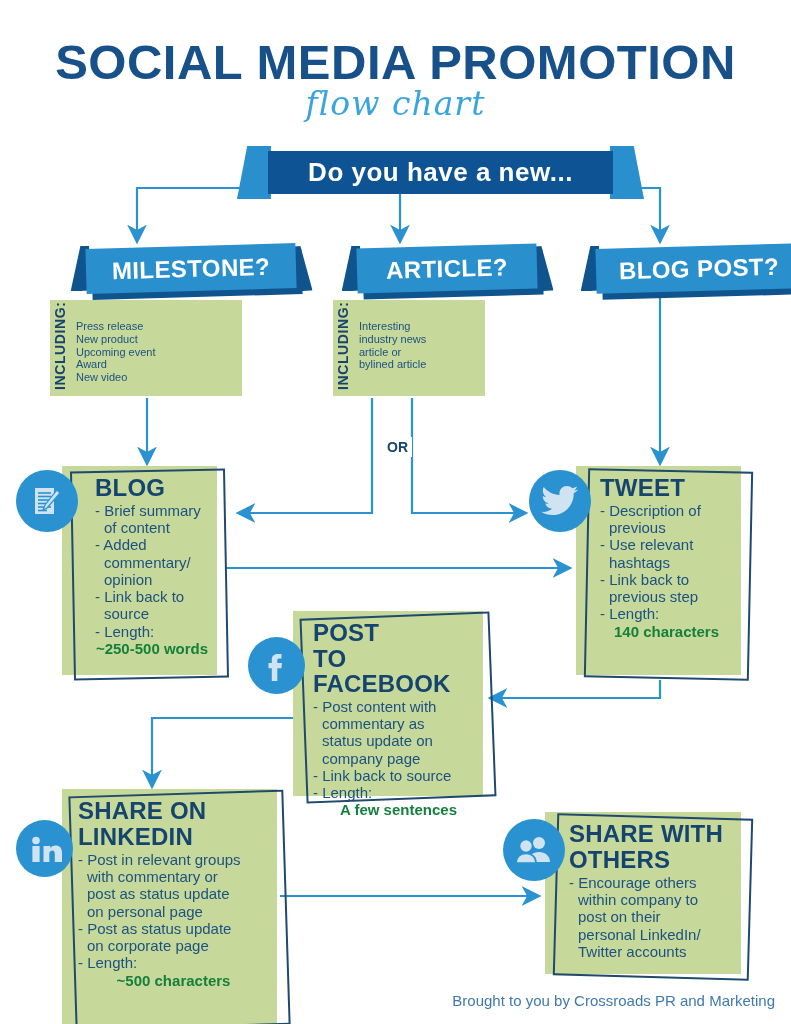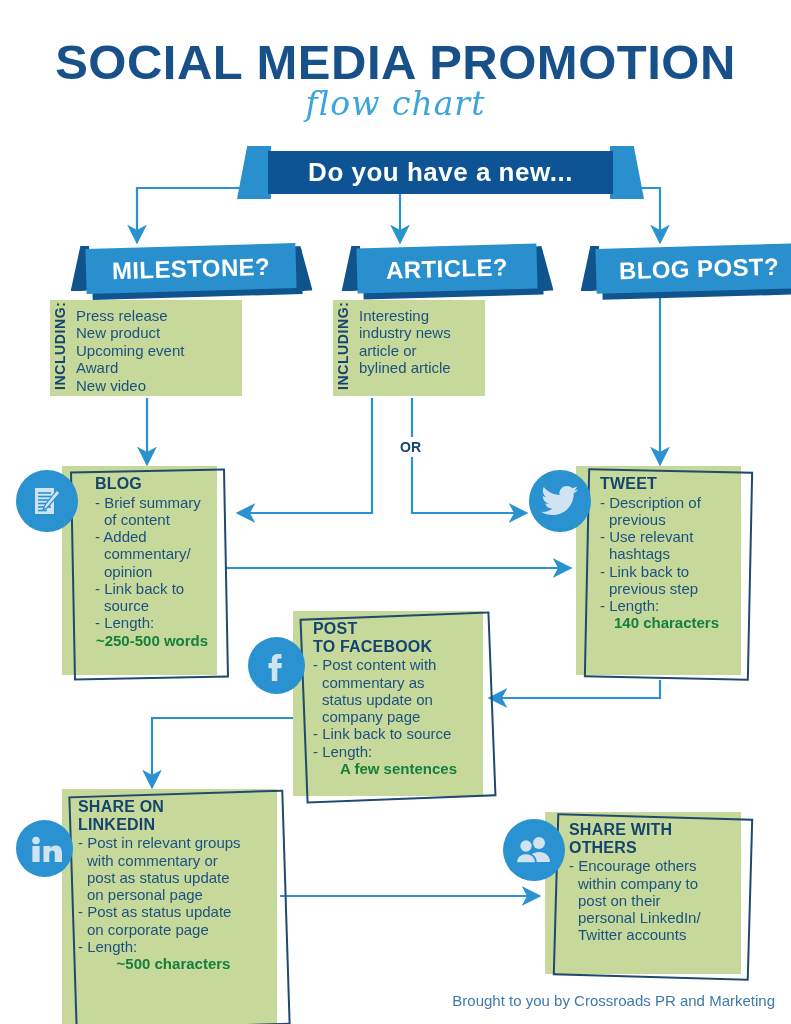--- a/index.html
+++ b/index.html
@@ -75,40 +75,40 @@
   }
 
   
   .incl{position:absolute;background:#c6d89a;display:flex;}
   .incl .vlabel{
     writing-mode:vertical-rl;transform:rotate(180deg);
     font-size:14px;font-weight:bold;color:#16446f;letter-spacing:.6px;
     padding:6px 2px 4px 6px;
   }
   .incl .lines{
-    padding:7px 8px 4px 2px;font-size:15px;line-height:1.16;
+    padding:20px 8px 4px 2px;font-size:11px;line-height:1.16;
     color:#1c5280;
   }
   #incl-milestone{left:50px;top:300px;width:192px;height:96px;}
   #incl-article{left:333px;top:300px;width:152px;height:96px;}
 
   
   .card{position:absolute;}
   .card .fill{position:absolute;left:0;top:0;width:100%;height:100%;background:#c6d89a;}
   .card .frame{
     position:absolute;left:10px;top:4px;width:100%;height:100%;
     border:2px solid #1f4a6d;box-sizing:border-box;
   }
   .card .body{
     position:absolute;left:0;top:0;width:100%;height:100%;
     padding:10px 8px 6px 40px;box-sizing:border-box;
     color:#1c5280;
   }
   .card .chead{
-    font-size:16px;font-weight:bold;color:#15456f;line-height:1.04;
+    font-size:24px;font-weight:bold;color:#15456f;line-height:1.04;
     margin-bottom:1px;letter-spacing:.2px;
   }
   .card .cline{font-size:15px;line-height:1.15;}
   .card .cline.b{font-weight:bold;color:#15803d;text-align:center;}
   .card .cline.ind{padding-left:9px;}
 
   
   .cicon{
     position:absolute;border-radius:50%;background:#2a92d0;
     display:flex;align-items:center;justify-content:center;
@@ -137,21 +137,21 @@
 
   
   #c-blog .frame{transform:rotate(-1.1deg);}
   #c-tweet .frame{transform:rotate(1.2deg);}
   #c-fb .frame{transform:rotate(-2.2deg);}
   #c-li .frame{transform:rotate(-1.8deg);}
   #c-others .frame{transform:rotate(1.6deg);}
 
   
   #or-label{
-    position:absolute;left:396px;top:437px;
+    position:absolute;left:383px;top:437px;
     font-size:14px;font-weight:bold;color:#15456f;
     background:#ffffff;padding:2px 4px;
   }
 
   
   #footer{
     position:absolute;left:0;top:992px;width:775px;text-align:right;
     font-size:15px;color:#3f79ae;
   }
 </style>

